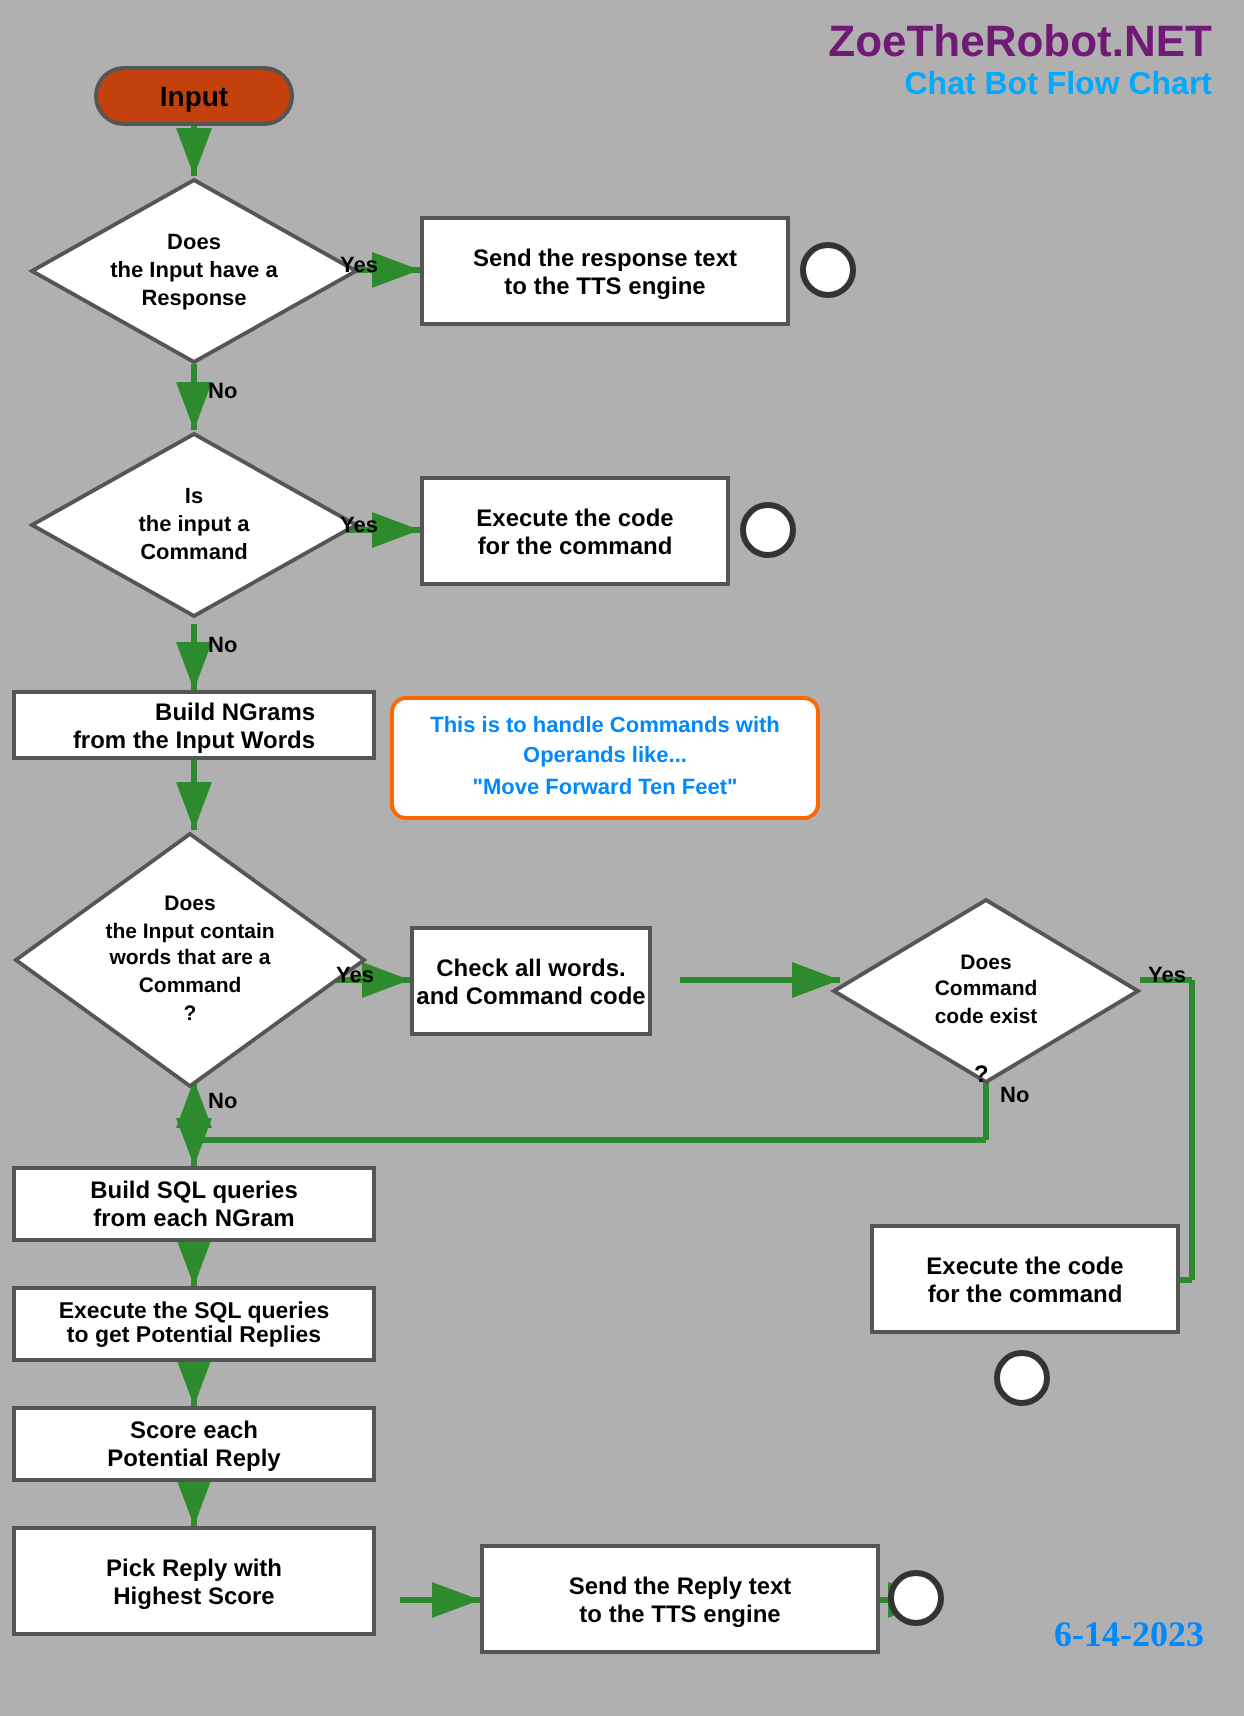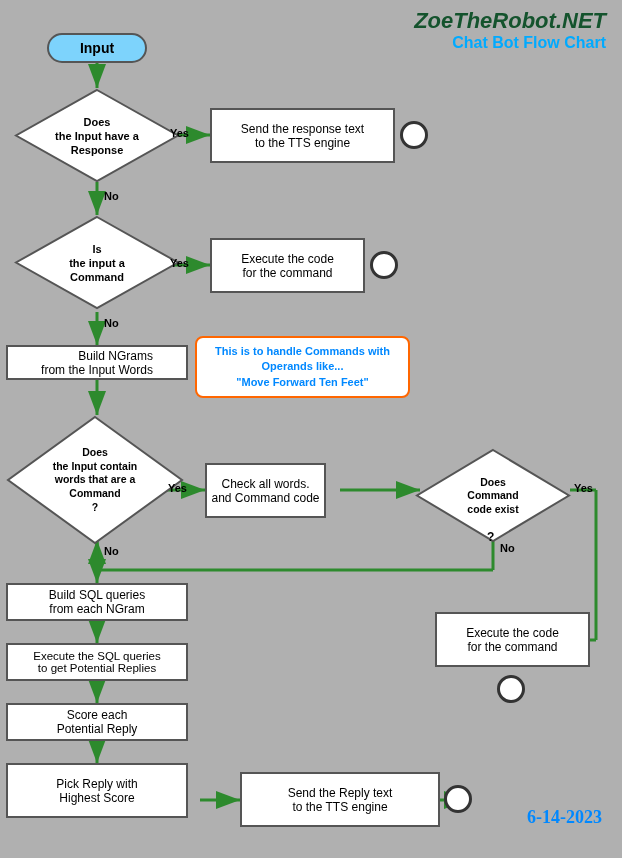--- a/index.html
+++ b/index.html
@@ -20,22 +20,21 @@
     }
 
     
     .header {
       text-align: right;
       padding: 8px 16px 0 0;
     }
     .header-title {
       font-size: 22px;
       font-weight: bold;
-      color: #14532d;
-      font-style: italic;
+      color: #701a75;
     }
     .header-subtitle {
       font-size: 16px;
       font-weight: bold;
       color: #00aaff;
     }
 
     
     .flowchart {
       position: absolute;
@@ -45,41 +44,41 @@
       height: 858px;
     }
 
     
     .fc-elem {
       position: absolute;
     }
 
     
     .terminal {
-      background: #7dd3fc;
+      background: #c2410c;
       border: 2px solid #555;
       border-radius: 20px;
       display: flex;
       align-items: center;
       justify-content: center;
       text-align: center;
       font-size: 13px;
       font-weight: bold;
     }
 
     
     .process {
       background: white;
       border: 2px solid #555;
       display: flex;
       align-items: center;
       justify-content: center;
       text-align: center;
       font-size: 12px;
-      font-weight: normal;
+      font-weight: bold;
     }
 
     
     .diamond-container {
       position: absolute;
       display: flex;
       align-items: center;
       justify-content: center;
     }
     .diamond-text {
@@ -228,21 +227,21 @@
 
   <div class="connector" style="left:370px; top:251px;"></div>
 
   <div class="arrow-label" style="left:104px; top:317px;">No</div>
 
   <div class="fc-elem process" style="left:6px; top:345px; width:182px; height:35px; font-size:12px;">
     <span style="white-space:pre-line; text-align:right;">Build NGrams
 from the Input Words</span>
   </div>
 
-  <div class="note-box" style="left:195px; top:336px; width:215px;">
+  <div class="note-box" style="left:195px; top:348px; width:215px;">
     <span style="white-space:pre-line;">This is to handle Commands with Operands like...
 "Move Forward Ten Feet"</span>
   </div>
 
   <div class="diamond-container fc-elem" style="left:6px; top:415px; width:178px; height:130px;">
     <svg width="178" height="130" viewBox="0 0 178 130" xmlns="http://www.w3.org/2000/svg">
       <polygon points="89,2 176,65 89,128 2,65" fill="white" stroke="#555" stroke-width="2"></polygon>
     </svg>
     <div class="diamond-text" style="font-size:10.5px;">Does<br>the Input contain<br>words that are a<br>Command<br>?</div>
   </div>

